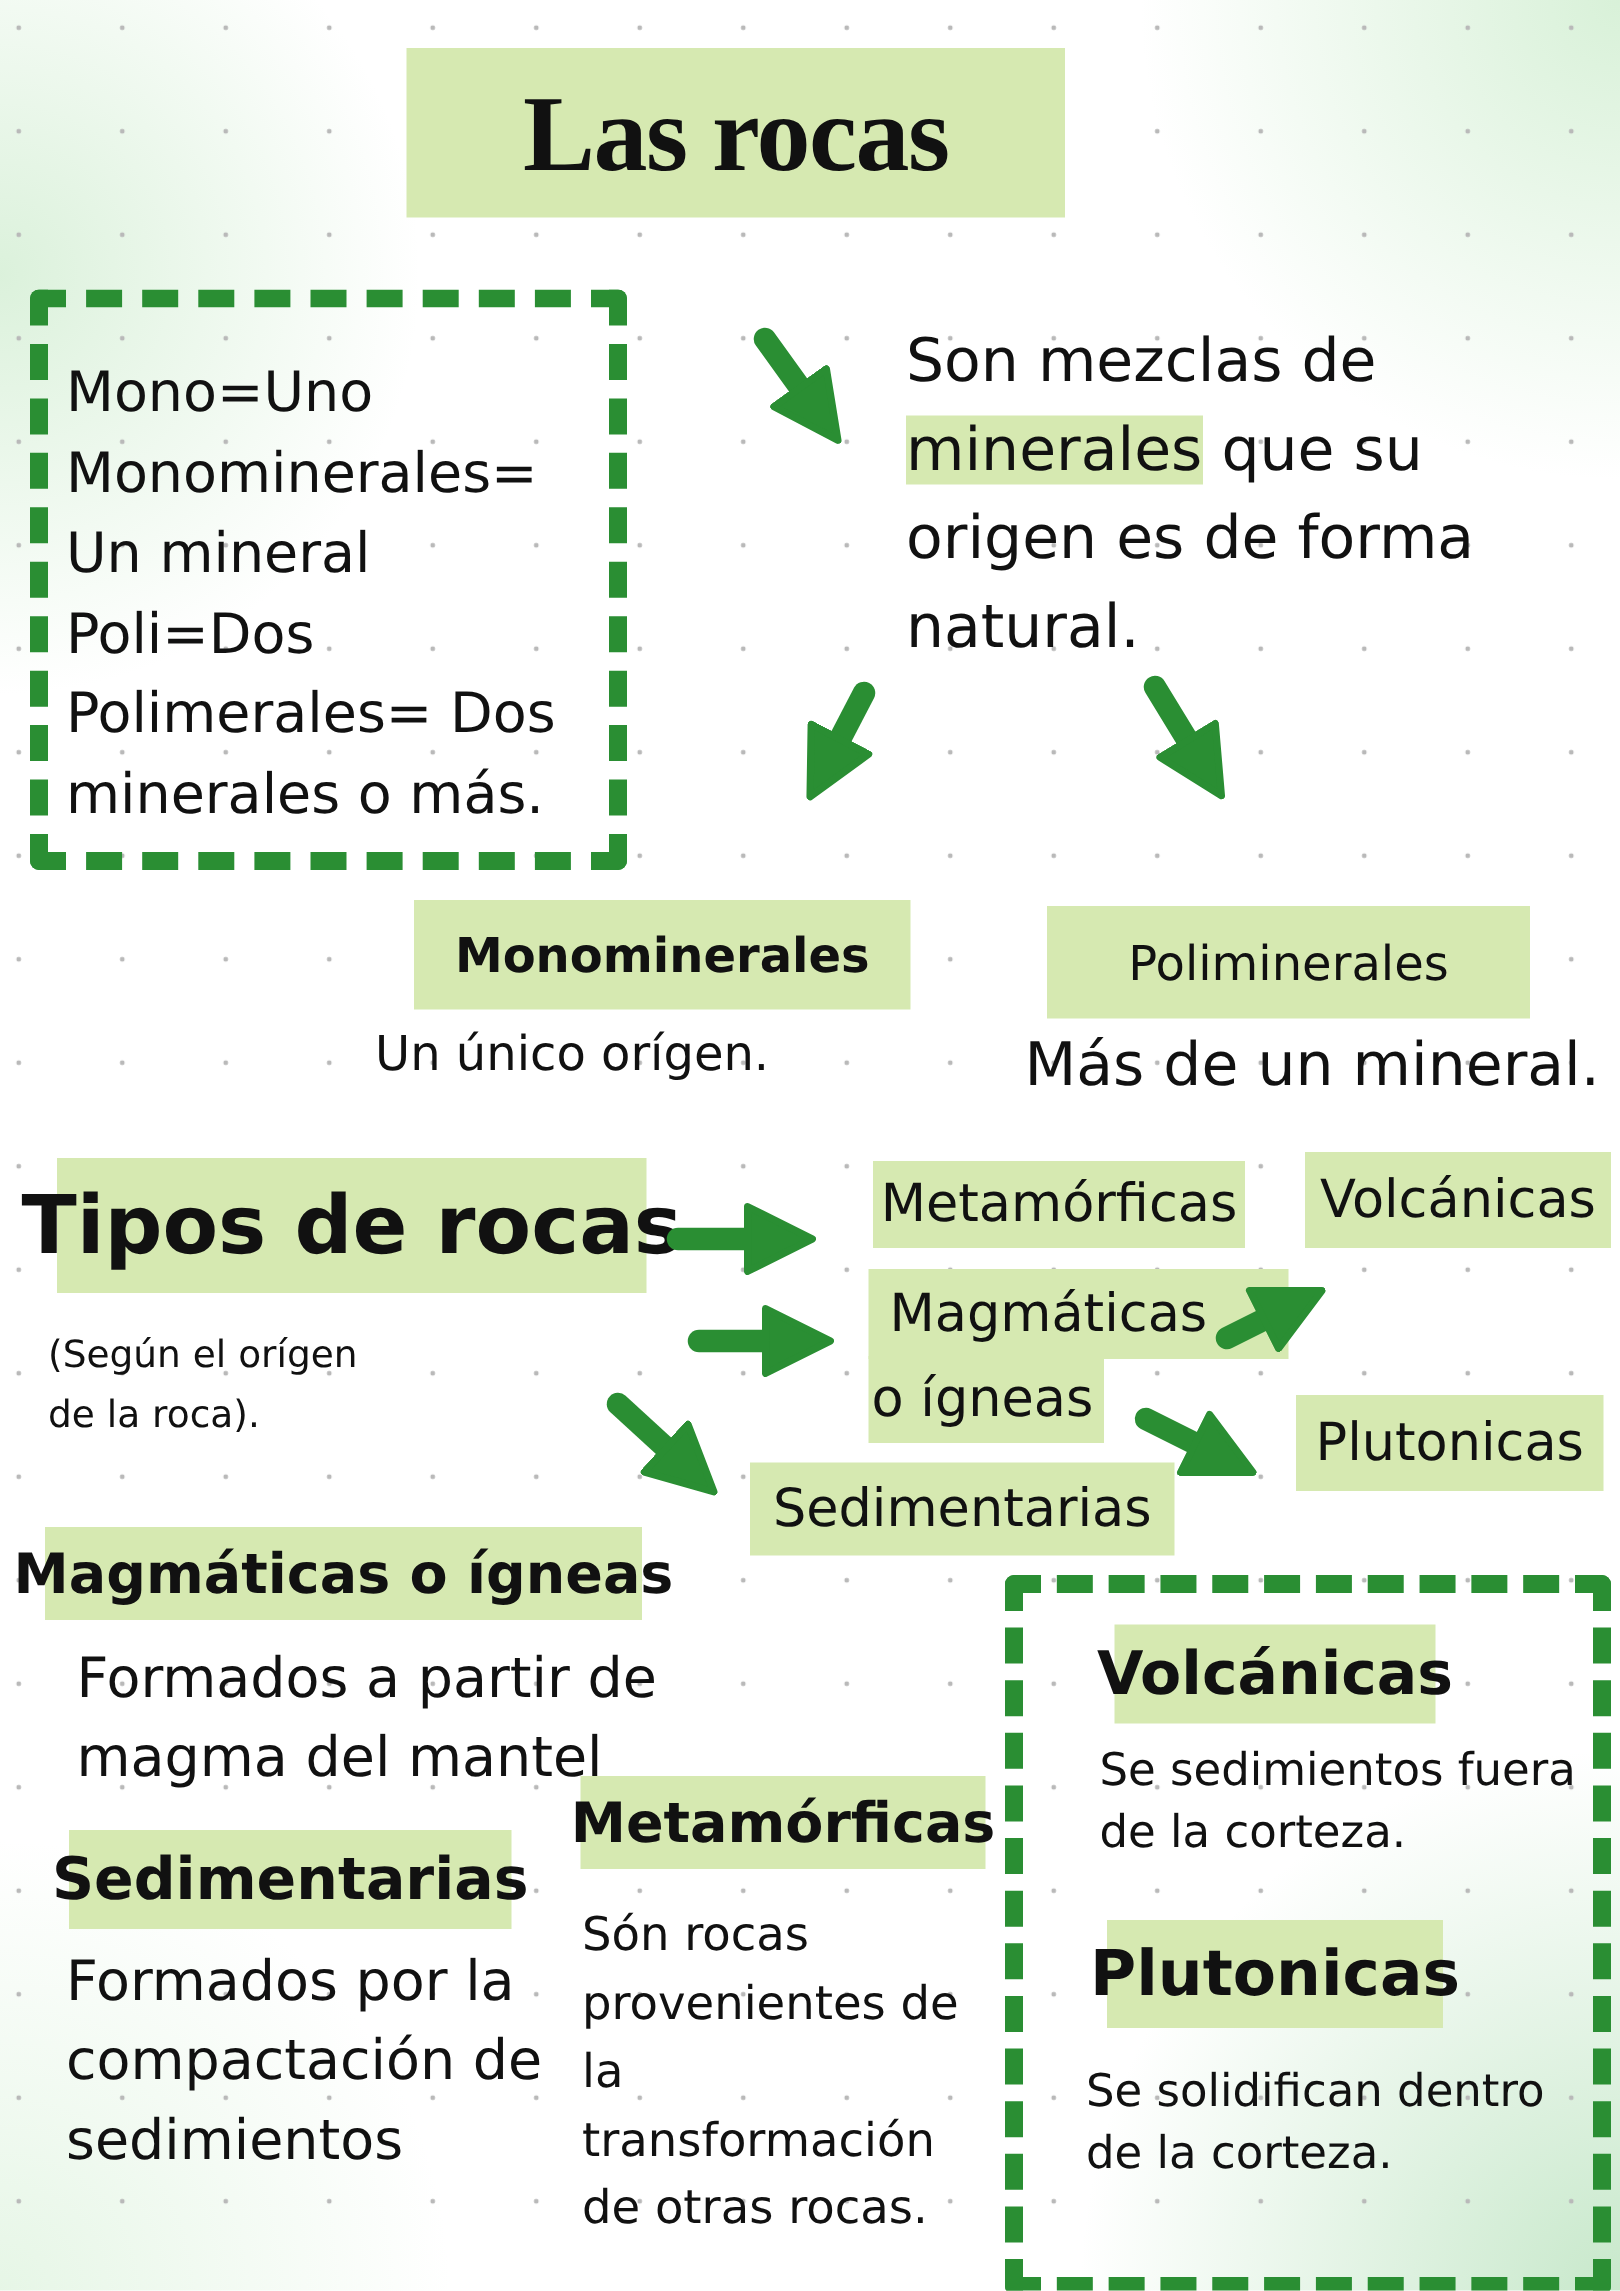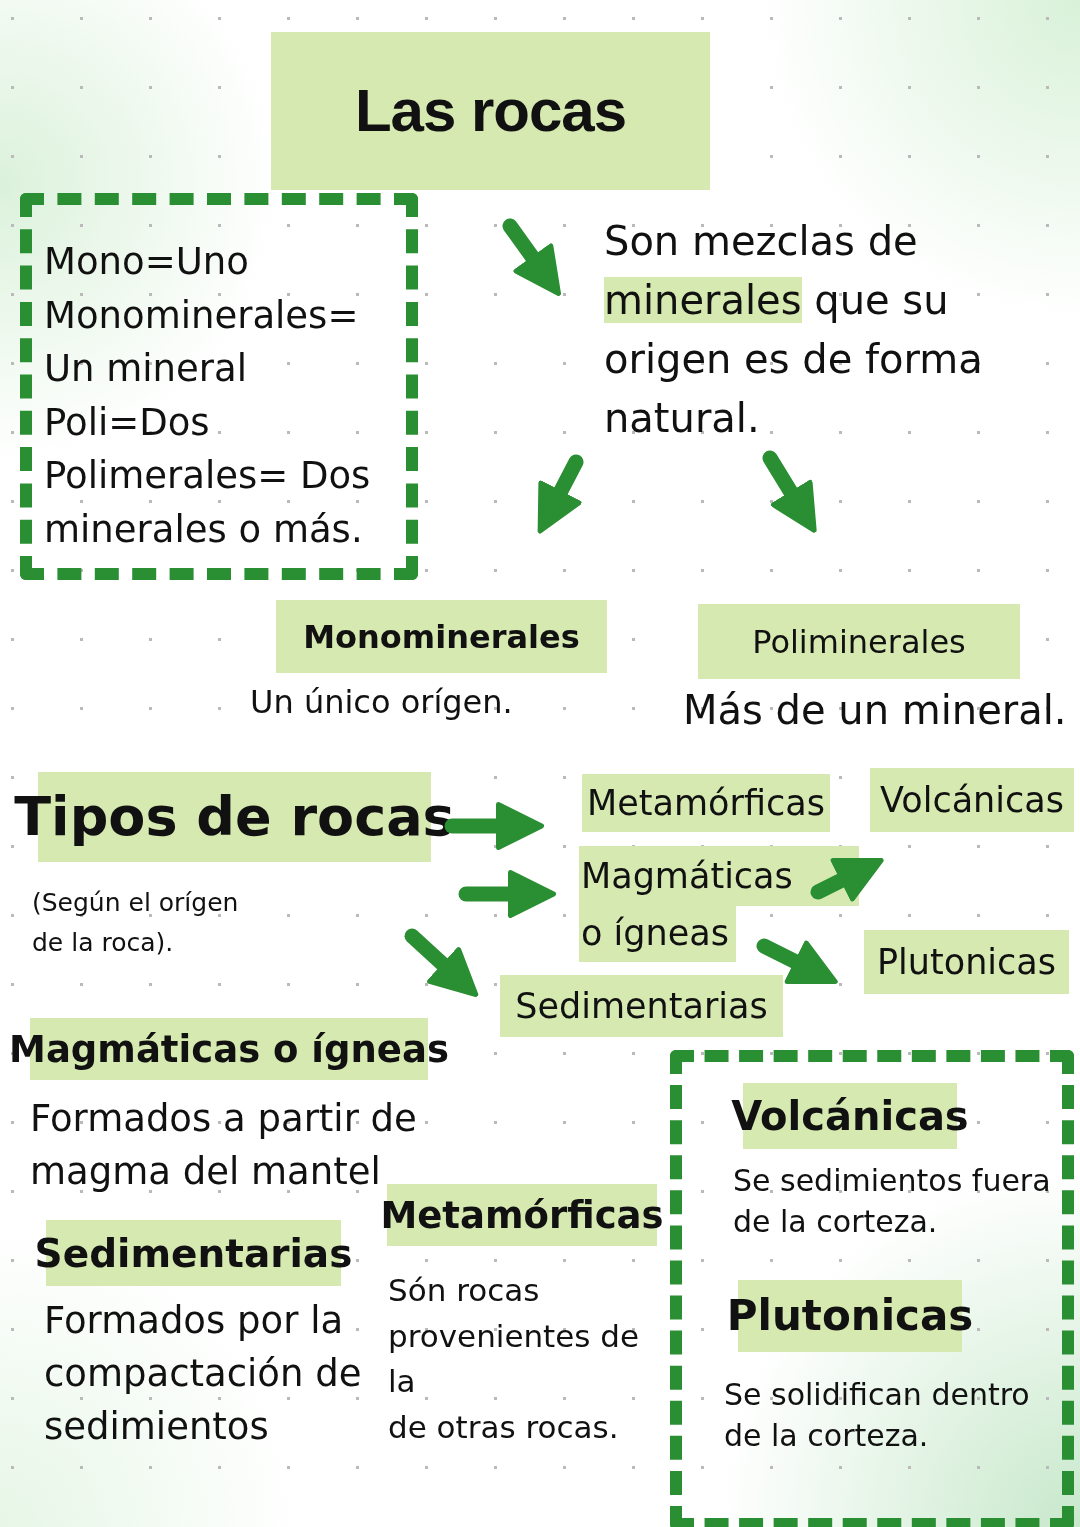--- a/index.html
+++ b/index.html
@@ -17,49 +17,49 @@
     position: absolute; inset: 0;
     background-image: radial-gradient(circle, #b9b9b9 1.4px, transparent 1.8px);
     background-size: 69px 69px;
     background-position: -22px -16px;
     pointer-events: none;
   }
   .abs { position: absolute; }
   .hl { background: #d6e9b1; }
   .t { line-height: 1; white-space: nowrap; }
   .title {
-    left: 271px; top: 32px; width: 439px; height: 158px;
-    font-family: Liberation Sans, sans-serif; font-weight: bold; font-size: 60px;
+    left: 271px; top: 32px; width: 439px; height: 113px;
+    font-family: Liberation Serif, serif; font-weight: bold; font-size: 72px;
     display: flex; align-items: center; justify-content: center; letter-spacing: -1px;
   }
   .dashbox {
     border: 12px dashed #2a8e33; border-radius: 6px; box-sizing: border-box;
   }
   .box1 { left: 20px; top: 193px; width: 398px; height: 387px; }
   .box2 { left: 670px; top: 1050px; width: 404px; height: 480px; }
   .box1-text { left: 44px; top: 235px; font-size: 37px; line-height: 53.5px; }
   .box1-text div { white-space: nowrap; }
   .def { left: 604px; top: 212px; font-size: 40px; line-height: 59px; }
   .def div { white-space: nowrap; }
   .h-mono { left: 276px; top: 600px; width: 331px; height: 73px; font-size: 32px; font-weight: bold; display:flex; align-items:center; justify-content:center; }
   .h-poli { left: 698px; top: 604px; width: 322px; height: 75px; font-size: 32px; font-weight: normal; display:flex; align-items:center; justify-content:center; }
   .s-mono { left: 250px; top: 686px; font-size: 32px; }
   .s-poli { left: 683px; top: 690px; font-size: 40px; }
   .tipos { left: 38px; top: 772px; width: 393px; height: 90px; font-size: 54px; font-weight: bold; display:flex; align-items:center; justify-content:center; }
   .segun { left: 32px; top: 890px; font-size: 25px; line-height: 56px; }
   .tag { font-size: 35px; display:flex; align-items:center; justify-content:center; }
   .tag-meta { left: 582px; top: 774px; width: 248px; height: 58px; }
   .tag-volc { left: 870px; top: 768px; width: 204px; height: 64px; }
-  .tag-mag1 { left: 579px; top: 846px; width: 280px; height: 60px; justify-content:flex-start; padding-left: 2px; box-sizing: border-box; }
+  .tag-mag1 { left: 579px; top: 846px; width: 280px; height: 60px; justify-content:flex-start; padding-left: 14px; box-sizing: border-box; }
   .tag-mag2 { left: 579px; top: 904px; width: 157px; height: 58px; justify-content:flex-start; padding-left: 2px; box-sizing: border-box; }
   .tag-plut { left: 864px; top: 930px; width: 205px; height: 64px; }
   .tag-sedi { left: 500px; top: 975px; width: 283px; height: 62px; }
   .h-magig { left: 30px; top: 1018px; width: 398px; height: 62px; font-size: 37px; font-weight: bold; display:flex; align-items:center; justify-content:center; }
   .p-magig { left: 30px; top: 1092px; font-size: 37px; line-height: 53px; }
-  .p-magig div { white-space: nowrap; }
+  .p-magig div { white-space: nowrap; margin-left: 21px; }
   .h-sedi { left: 46px; top: 1220px; width: 295px; height: 66px; font-size: 39px; font-weight: bold; display:flex; align-items:center; justify-content:center; }
   .p-sedi { left: 44px; top: 1294px; font-size: 37px; line-height: 53px; }
   .p-sedi div { white-space: nowrap; }
   .h-meta { left: 387px; top: 1184px; width: 270px; height: 62px; font-size: 37px; font-weight: bold; display:flex; align-items:center; justify-content:center; }
   .p-meta { left: 388px; top: 1268px; font-size: 31px; line-height: 45.5px; }
   .p-meta div { white-space: nowrap; }
   .h-volc2 { left: 743px; top: 1083px; width: 214px; height: 66px; font-size: 40px; font-weight: bold; display:flex; align-items:center; justify-content:center; }
   .p-volc2 { left: 733px; top: 1160px; font-size: 30px; line-height: 41px; }
   .p-volc2 div { white-space: nowrap; }
   .h-plut2 { left: 738px; top: 1280px; width: 224px; height: 72px; font-size: 42px; font-weight: bold; display:flex; align-items:center; justify-content:center; }
@@ -120,20 +120,21 @@
   <div>Formados por la</div>
   <div>compactación de</div>
   <div>sedimientos</div>
 </div>
 
 <div class="abs hl h-meta t">Metamórficas</div>
 <div class="abs p-meta">
   <div>Són rocas</div>
   <div>provenientes de</div>
   <div>la</div>
+  <div>transformación</div>
   <div>de otras rocas.</div>
 </div>
 
 <div class="abs dashbox box2"></div>
 <div class="abs hl h-volc2 t">Volcánicas</div>
 <div class="abs p-volc2">
   <div>Se sedimientos fuera</div>
   <div>de la corteza.</div>
 </div>
 <div class="abs hl h-plut2 t">Plutonicas</div>

